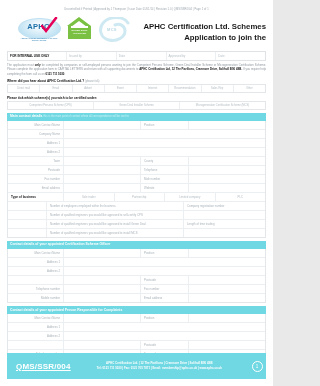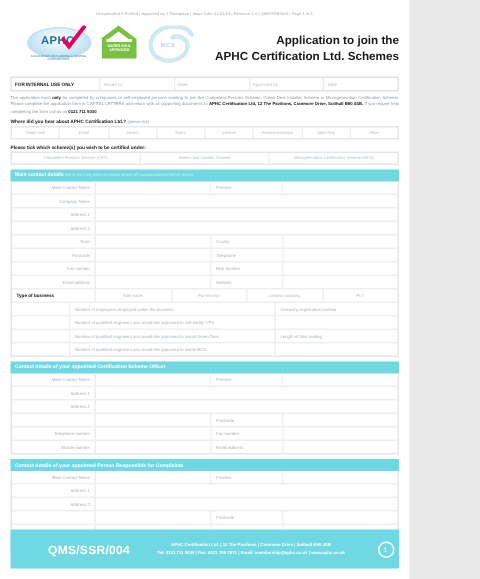--- a/index.html
+++ b/index.html
@@ -67,21 +67,21 @@
       display:flex;align-items:center;font-size:3.1px;}
   .tob div.o{flex:1;display:flex;align-items:center;justify-content:center;font-size:2.8px;
       color:#b3bcc2;border-left:1px solid #eceff1;}
   .numrow{display:flex;height:8px;border-bottom:1px solid #eceff1;}
   .numbox{width:38px;border-right:1px solid #eceff1;}
   .numtxt{flex:1;display:flex;align-items:center;padding-left:3px;font-size:2.85px;color:#aab3b9;}
   .rightcol{width:78px;border-left:1px solid #eceff1;font-size:2.85px;color:#aab3b9;
       display:flex;align-items:center;padding-left:3px;}
   .footer{position:absolute;left:7px;right:7px;bottom:7px;background:#6fd8e2;height:26px;
       display:flex;align-items:center;}
-  .fcode{font-size:8px;font-weight:bold;color:#ffffff;padding-left:25px;letter-spacing:.2px;}
+  .fcode{font-size:8px;font-weight:bold;color:#ffffff;padding-left:9px;letter-spacing:.2px;text-decoration:underline;}
   .finfo{flex:1;text-align:center;font-size:2.9px;color:#ffffff;font-weight:bold;line-height:1.7;}
   .pnum{width:18px;display:flex;align-items:center;justify-content:center;}
   .pnum .circ{width:9px;height:9px;border-radius:50%;border:1px solid #ffffff;color:#ffffff;
       font-size:4.5px;display:flex;align-items:center;justify-content:center;}
 </style>
 </head>
 <body>
 
 <div class="page">
 
@@ -106,22 +106,22 @@
     </div>
     <div class="mcs">
       <svg class="swirl" width="34" height="26" viewBox="0 0 34 26">
         <path d="M30 6 C26 -1 12 -1 6 5 C0 11 2 21 11 23 C19 25 27 20 27 14 C27 9 22 6 17 8" stroke="#cfe9f2" stroke-width="3" fill="none" stroke-linecap="round"></path>
       </svg>
       <div class="txt">MCS</div>
     </div>
   </div>
 
   <div class="title">
+    <div>APHC Certification Ltd. Schemes</div>
     <div>Application to join the</div>
-    <div>APHC Certification Ltd. Schemes</div>
   </div>
 
   <div class="iu">
     <div class="lbl">FOR INTERNAL USE ONLY</div>
     <div class="f" style="flex:1">Issued by</div>
     <div class="f" style="flex:1">Date</div>
     <div class="f" style="flex:1">Approved by</div>
     <div class="f" style="flex:1">Date</div>
   </div>
 

